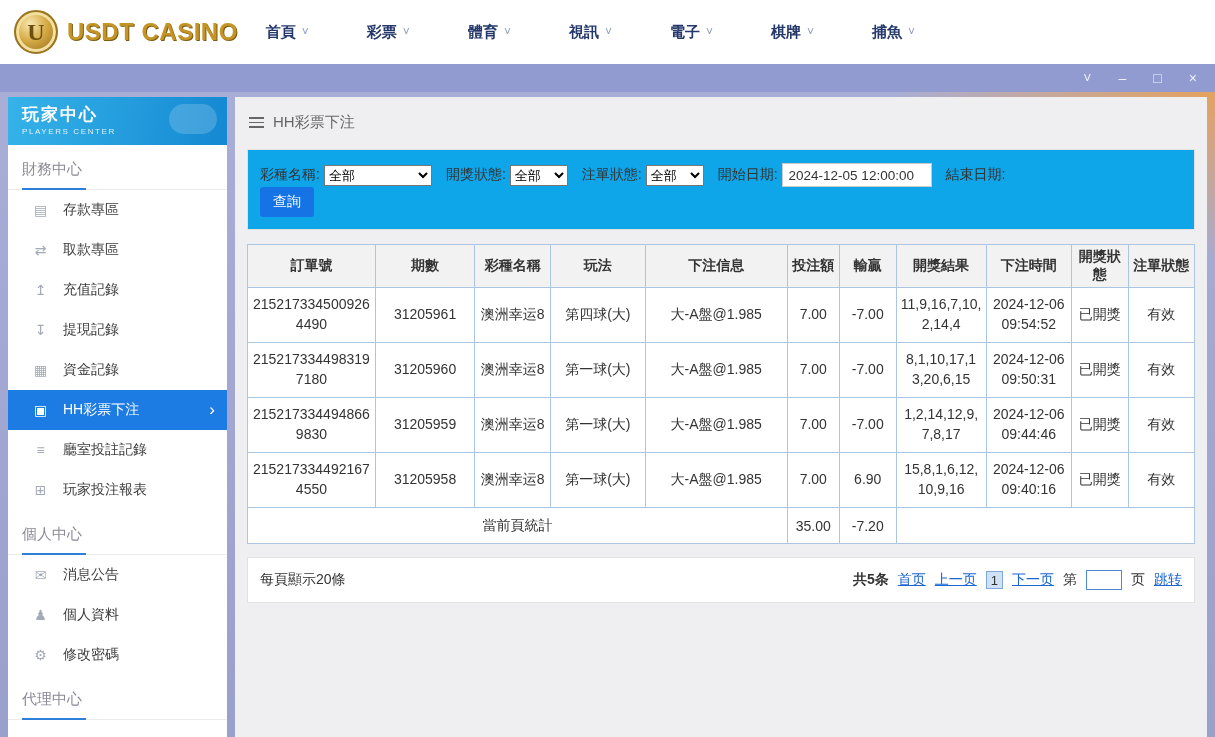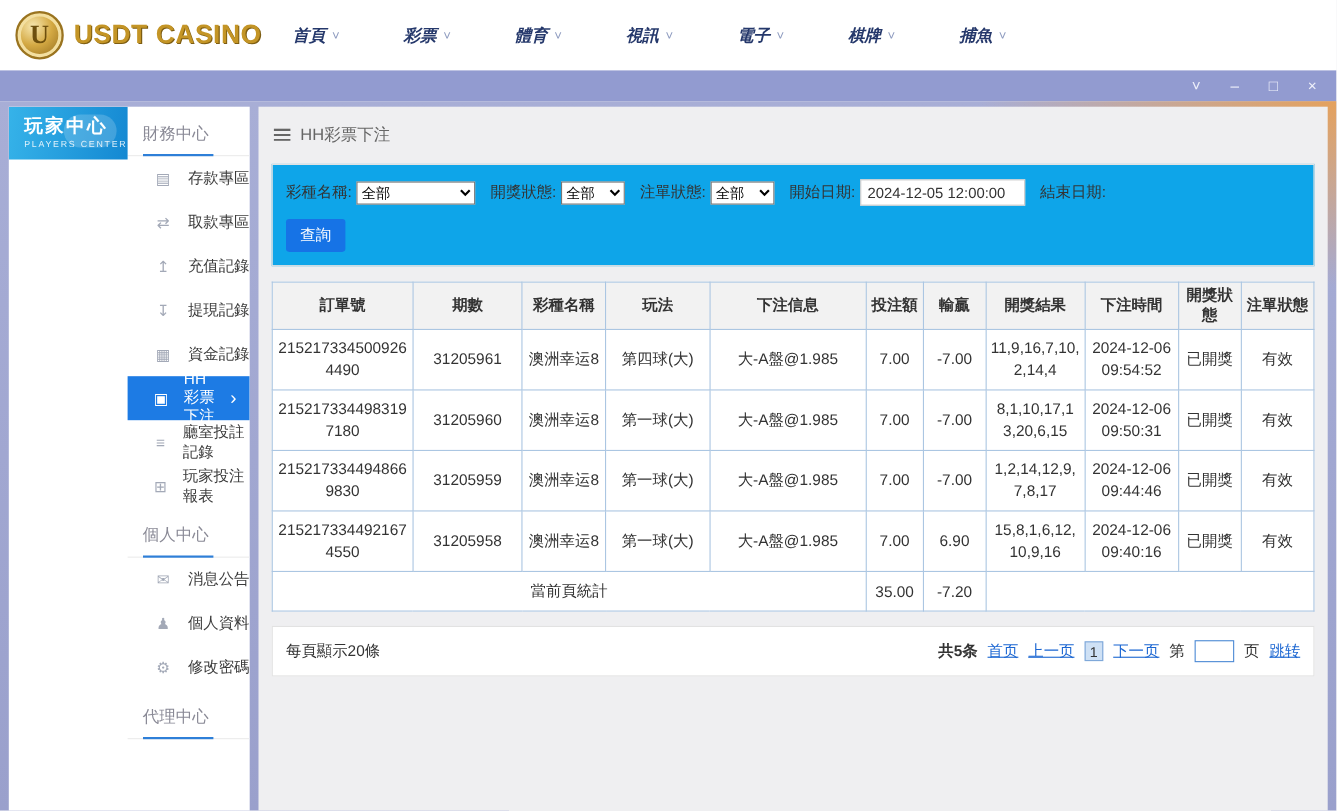--- a/index.html
+++ b/index.html
@@ -10,36 +10,36 @@
   .topnav { height:64px; background:#fff; display:flex; align-items:center; }
   .logo { display:flex; align-items:center; gap:9px; margin-left:14px; min-width:218px; cursor:pointer; }
   .logo-circle { width:44px; height:44px; border-radius:50%;
     background:radial-gradient(circle at 35% 30%, #f7e7b0 0%, #d4a943 45%, #8a6418 100%);
     border:2px solid #9a7420; box-shadow:inset 0 0 0 3px #f3dfa0;
     display:flex; align-items:center; justify-content:center;
     color:#6d4f0e; font-family:"Liberation Serif",serif; font-size:24px; font-weight:bold; }
   .logo-text { font-size:24px; font-weight:800; color:var(--gold,#c49526);
     text-shadow:1px 1px 0 #7d5d12; letter-spacing:.5px; white-space:nowrap; }
   .main-nav { display:flex; align-items:center; gap:58px; margin-left:28px; }
-  .nav-item { display:flex; align-items:center; gap:6px; cursor:pointer;font-style:italic; }
+  .nav-item { display:flex; align-items:center; gap:6px; cursor:pointer; }
   .nav-label { color:#25386b; font-size:15px; font-weight:bold; }
   .chev { color:#8f9cc0; font-size:12px; line-height:1; }
 
   
   .titlebar { height:28px; background:var(--titlebar,#929bd0); display:flex;
     align-items:center; justify-content:flex-end; padding-right:18px; gap:27px; }
   .wc { color:#eef0fa; font-size:14px; line-height:1; cursor:pointer; }
 
   
   .window-body { height:645px; display:flex; padding:5px 8px 0;
     background: radial-gradient(500px 260px at 100% 0, rgba(235,160,80,.9), rgba(235,160,80,0) 65%),
                 linear-gradient(#a8aed6,#9aa0cc); }
 
   
-  .sidebar { width:219px; background:#fff; display:flex; flex-direction:row; overflow:hidden; }
+  .sidebar { width:219px; background:#fff; display:flex; flex-direction:column; overflow:hidden; }
   .sidebar-header { height:48px; flex:none; position:relative; overflow:hidden;
     background:linear-gradient(100deg,#36b3e9 0%,#1488d2 100%); color:#fff; padding:6px 0 0 14px; }
   .sh-title { font-size:17px; font-weight:bold; letter-spacing:2px; }
   .sh-sub { font-size:8px; letter-spacing:1.6px; opacity:.85; margin-top:1px; }
   .sh-deco { position:absolute; right:10px; top:7px; width:48px; height:30px; border-radius:15px;
     background:rgba(255,255,255,.18); }
   .section-title { margin-top:15px; padding-left:14px; border-bottom:1px solid #ececec;
     color:#8a8a96; font-size:15px; }
   .section-title span { display:inline-block; min-width:58px; padding:0 4px 9px 0;
     border-bottom:2px solid #2e7fd8; margin-bottom:-1px; }
@@ -57,21 +57,21 @@
   .hamburger { width:15px; height:11px; cursor:pointer;
     background:linear-gradient(#666 0,#666 2px,transparent 2px,transparent 4.5px,#666 4.5px,#666 6.5px,transparent 6.5px,transparent 9px,#666 9px,#666 11px); }
 
   .filter-panel { margin:2px 12px 0; background:#0ea5e9; border:1px solid #e2e2e2; padding:13px 12px 12px; }
   .filter-row { display:flex; align-items:center; font-size:14px; color:#333; }
   .filter-row label { margin-right:4px; white-space:nowrap; }
   .sel { height:21px; border:1px solid #767676; background:#fff; font-size:13px; min-width:58px; margin-right:14px; }
   .sel-wide { min-width:108px; }
   .date-input { height:24px; width:150px; border:1px solid #c9c9c9; padding:0 6px;
     font-size:13.5px; color:#333; margin-right:14px; font-family:inherit; }
-  .filter-actions { margin-top:12px; }
+  .filter-actions { margin-top:0; }
   .btn-primary { background:#1673e6; color:#fff; border:none; border-radius:3px;
     padding:6px 13px; font-size:14px; cursor:pointer; }
 
   .table-wrap { margin:14px 12px 0; }
   table { width:100%; border-collapse:collapse; background:#fff; table-layout:fixed; }
   th,td { border:1px solid var(--tborder,#abc6e2); text-align:center; font-size:14px;
     color:#333; padding:3px 4px; word-break:break-all; }
   th { height:40px; background:#f2f2f2; font-weight:bold; }
   .data-row td { height:55px; line-height:1.4; }
   .sum-row td { height:36px; }

